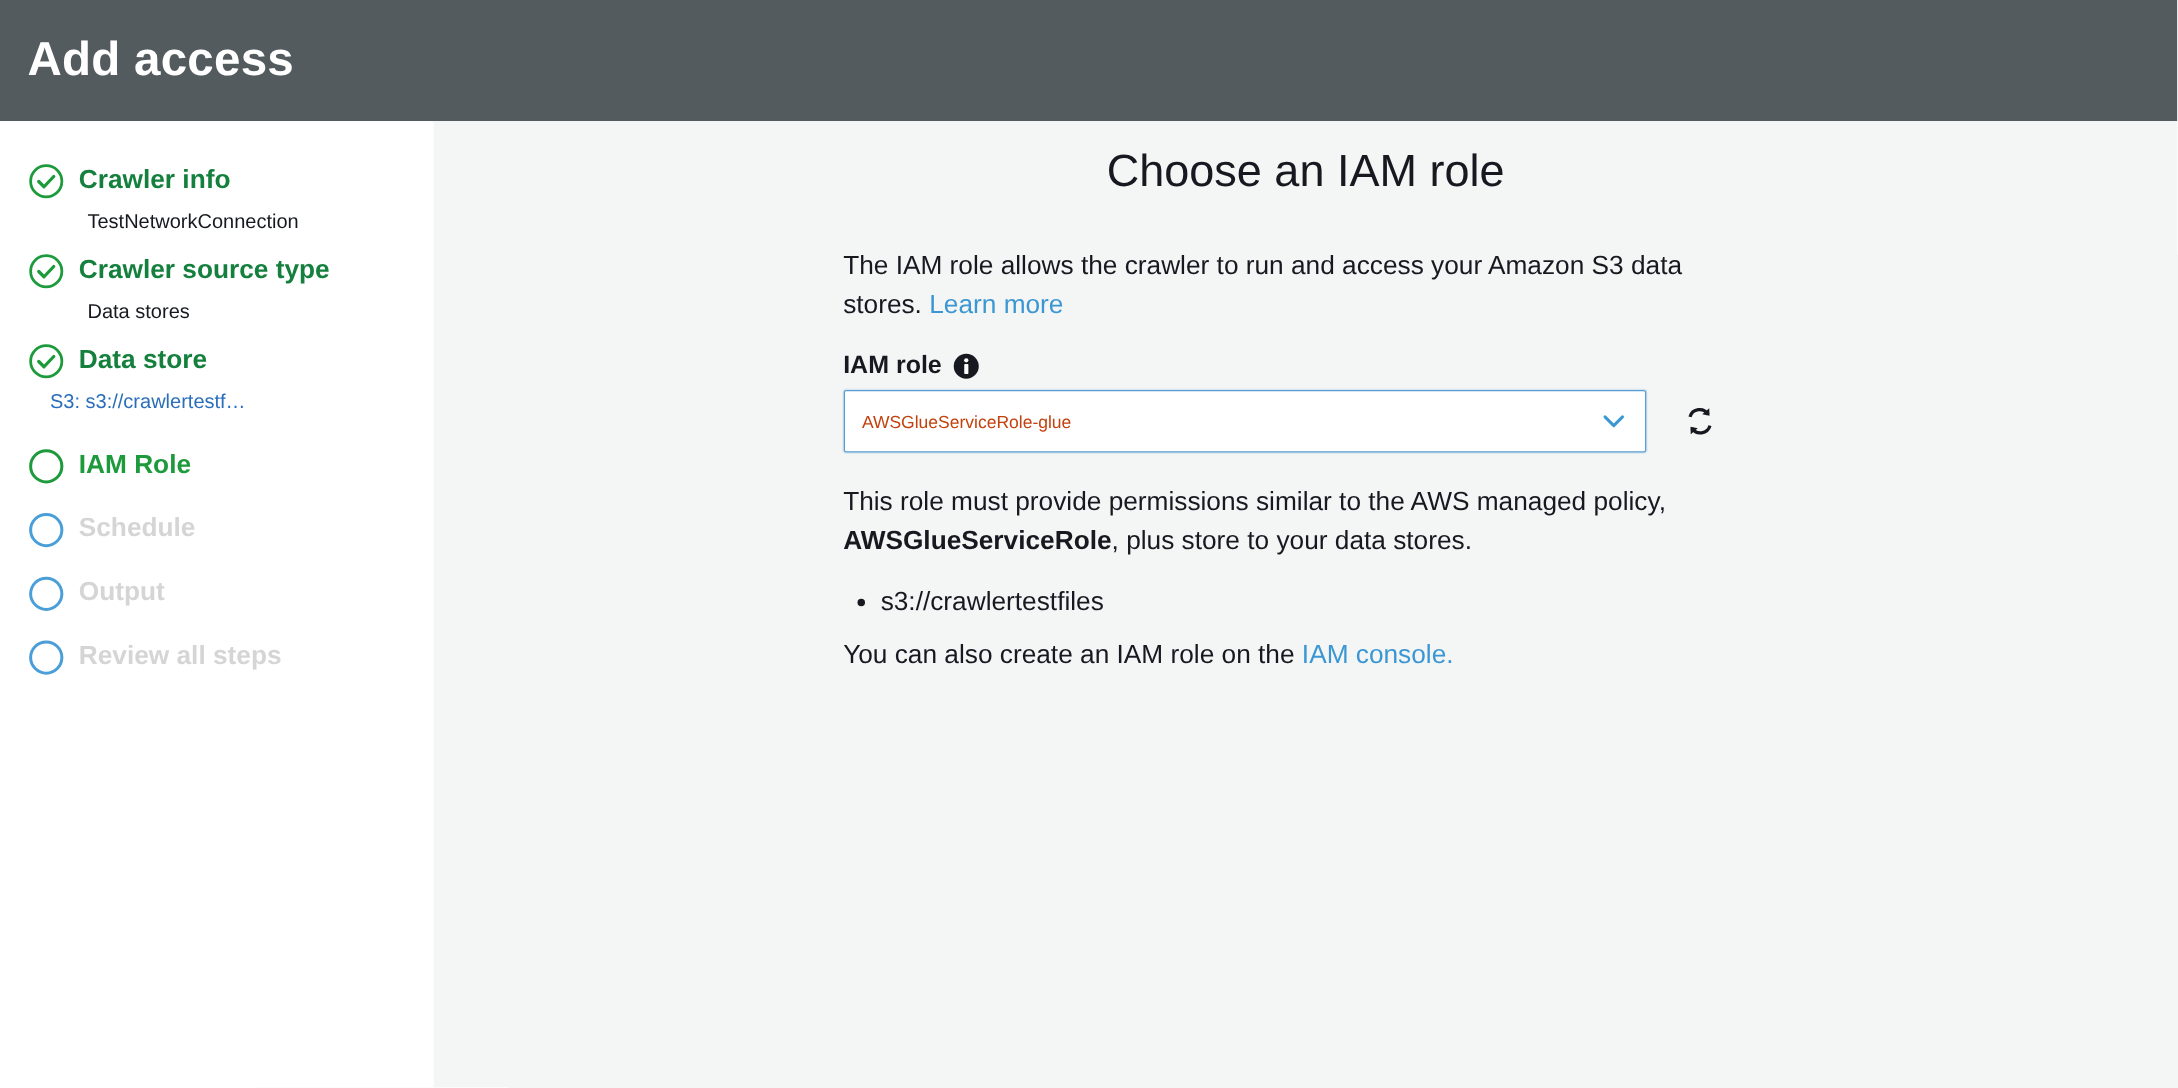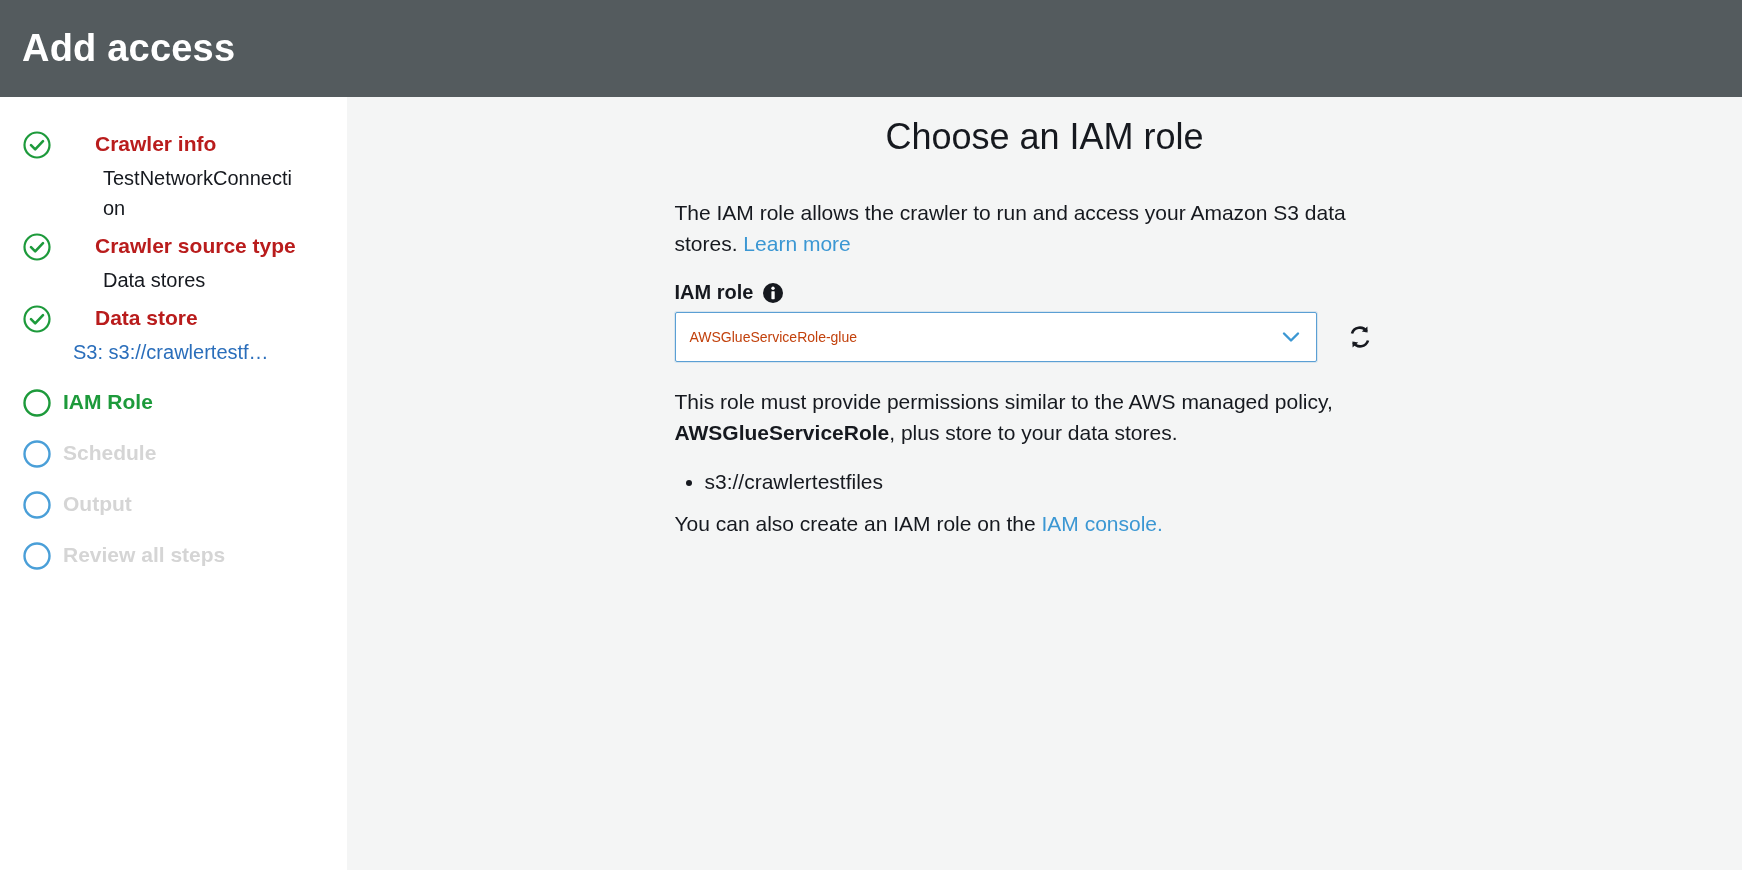--- a/index.html
+++ b/index.html
@@ -57,33 +57,32 @@
     min-width: 30px;
     margin-right: 11px;
     margin-top: 1px;
   }
   .step-icon svg { display: block; }
   .step-label {
     font-size: 21px;
     font-weight: bold;
     line-height: 30px;
   }
-  .step-label.done   { color: #b91c1c; margin-left: 32px; }
+  .step-label.done   { color: #15803d; }
   .step-label.active { color: #1d9a3b; }
   .step-label.todo   { color: #d5d5d5; }
 
   .substep {
-    font-size: 20px;
+    font-size: 16px;
     color: #16191f;
     line-height: 30px;
     padding-left: 70px;
     padding-right: 48px;
     margin-bottom: 4px;
     word-break: break-word;
-    margin-left: 33px;
   }
   .substep.link { color: #2a6ebb; padding-left: 40px; }
   .step-block { margin-bottom: 8px; }
   .step-block.spaced { margin-bottom: 20px; }
 
   
   .main {
     flex: 1;
     background: #f4f5f5;
     position: relative;

